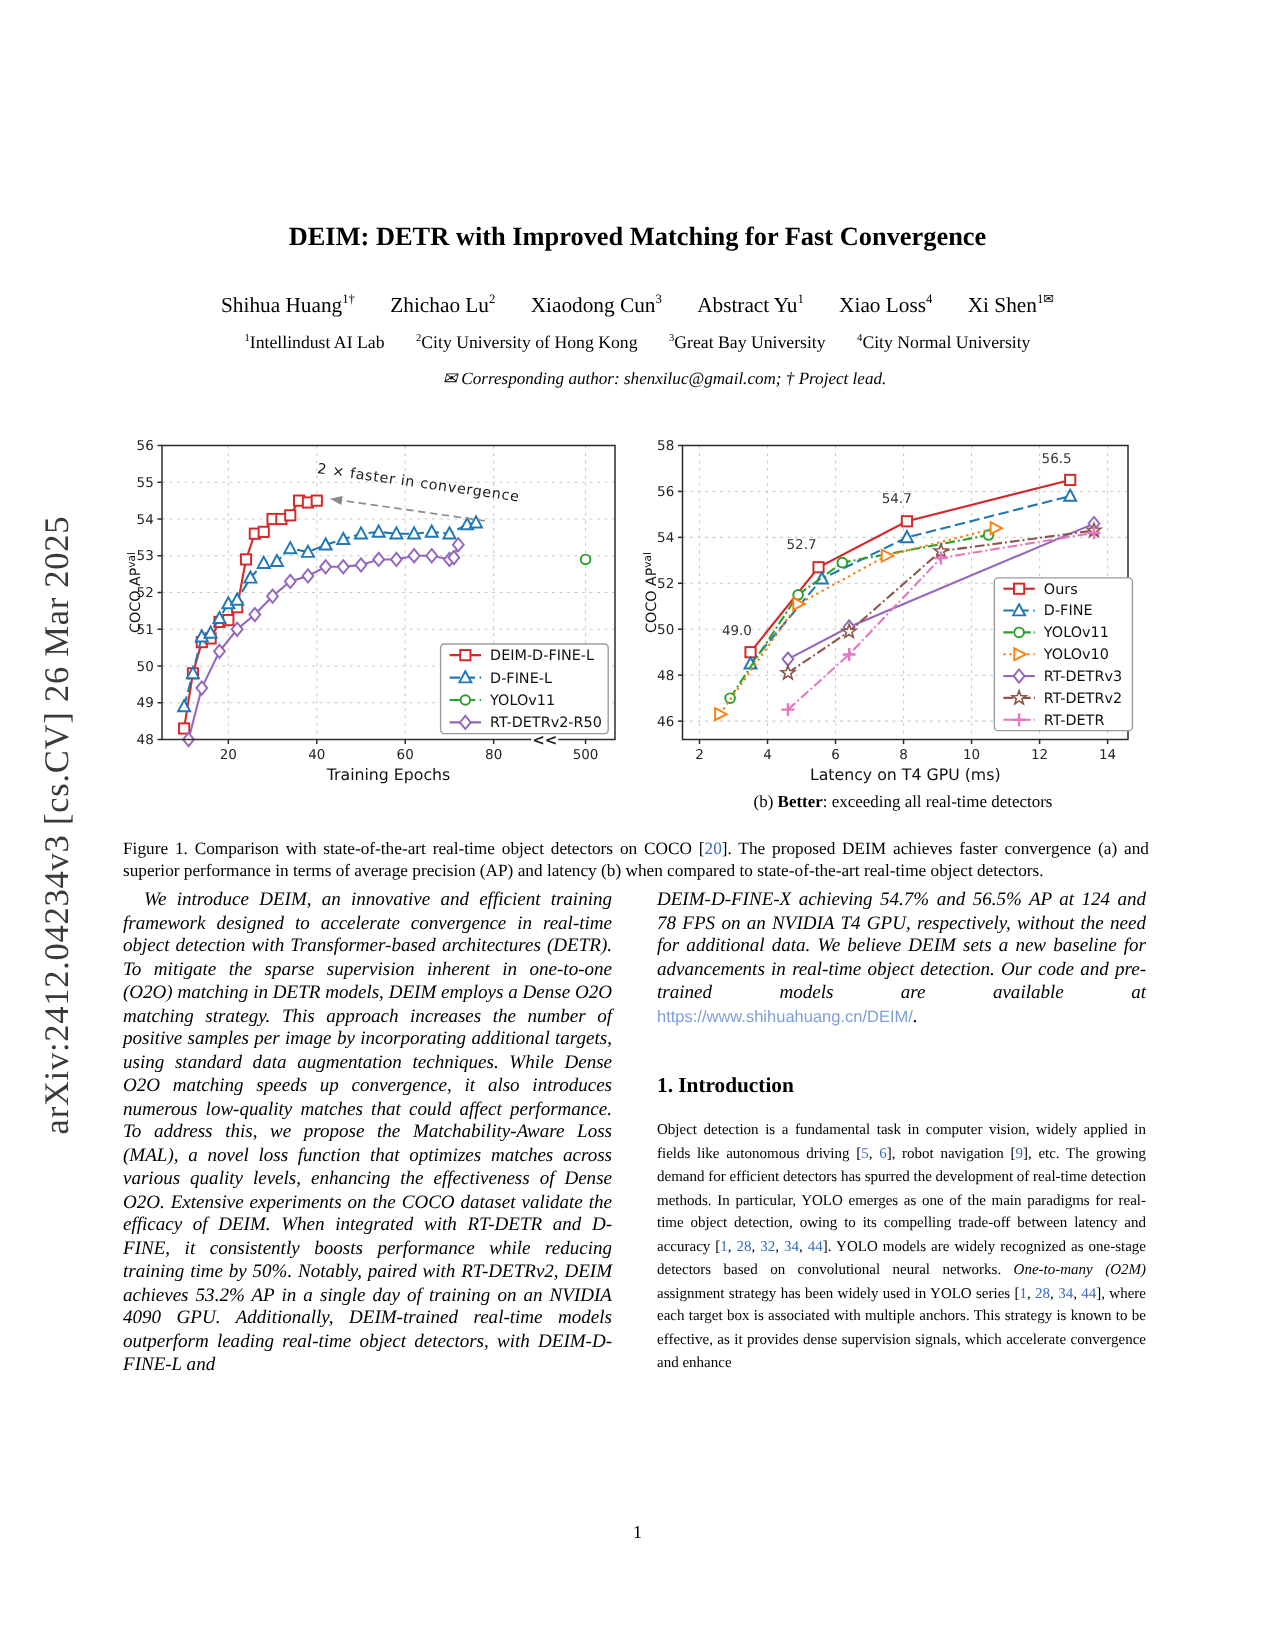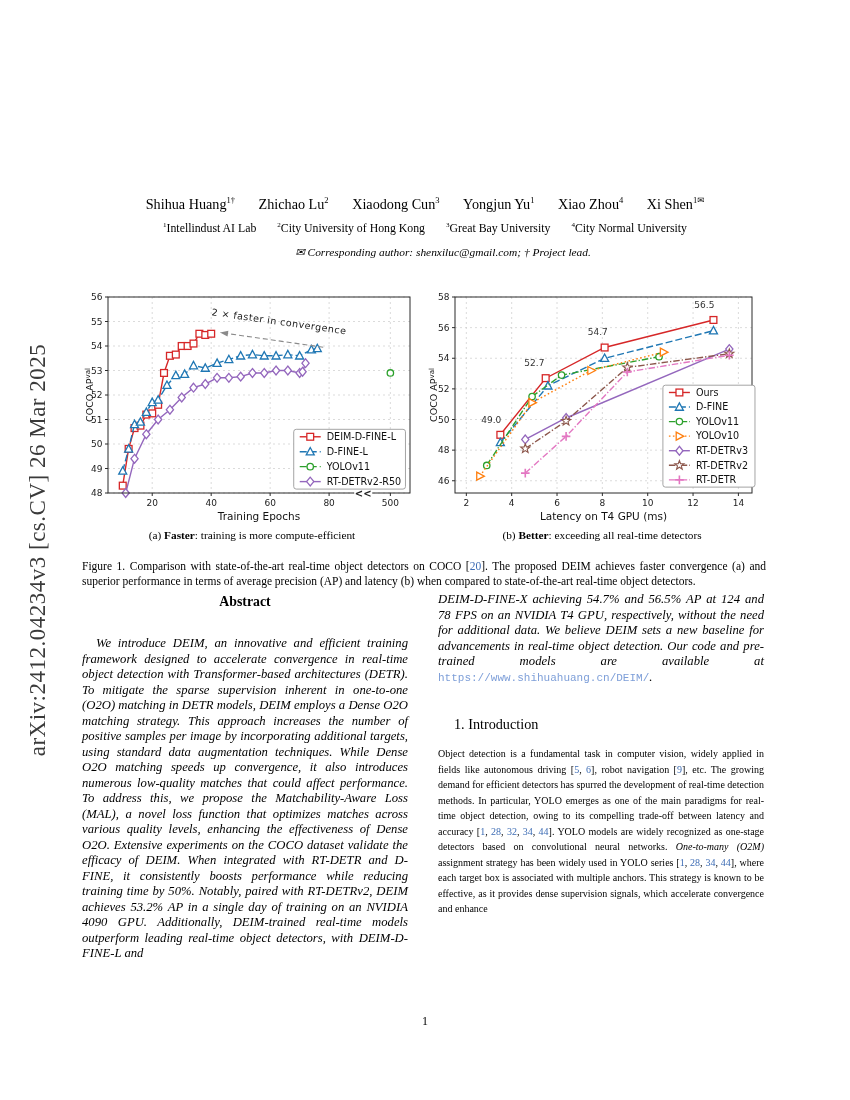--- a/index.html
+++ b/index.html
@@ -24,41 +24,42 @@
   #subcapB{left:428px;width:348px;}
   .figcap{position:absolute;left:82px;top:559px;width:684px;font-size:11.5px;
         line-height:15.2px;text-align:justify;}
   .col{position:absolute;top:592px;width:326px;}
   .col.left{left:82px;}
   .col.right{left:438px;}
   .abs-head{text-align:center;font-weight:bold;font-size:13.8px;margin:2px 0 26px 0;}
   .abs-text{font-style:italic;font-size:12.7px;line-height:15.5px;text-align:justify;
         margin:0;text-indent:14px;}
   .abs-text.cont{text-indent:0;}
-  .url{font-family:Liberation Mono, monospace;font-size:11px;color:#7d9ed8;
+  .url{font-family:Liberation Sans, sans-serif;font-size:11px;color:#7d9ed8;
         text-decoration:none;font-style:normal;cursor:pointer;}
-  .sec-head{font-weight:normal;font-size:14.2px;margin:30px 0 13px 16px;}
+  .sec-head{font-weight:bold;font-size:14.2px;margin:30px 0 13px 0;}
   .body-text{font-size:10px;line-height:15.5px;text-align:justify;margin:0;}
   .cite{color:#3d6cb4;cursor:pointer;}
   .pageno{position:absolute;top:1014px;left:0;width:850px;text-align:center;font-size:12px;}
 </style>
 </head>
 <body>
 
 <div class="page">
 
   <div class="arxiv-stamp">arXiv:2412.04234v3  [cs.CV]  26 Mar 2025</div>
 
+  <div class="title">DEIM: DETR with Improved Matching for Fast Convergence</div>
 
   <div class="authors">
     <span class="author"><span>Shihua Huang</span><sup>1†</sup></span>
     <span class="author"><span>Zhichao Lu</span><sup>2</sup></span>
     <span class="author"><span>Xiaodong Cun</span><sup>3</sup></span>
-    <span class="author"><span>Yongjun Yu</span><sup>1</sup></span>
-    <span class="author"><span>Xiao Zhou</span><sup>4</sup></span>
+    <span class="author"><span>Abstract Yu</span><sup>1</sup></span>
+    <span class="author"><span>Xiao Loss</span><sup>4</sup></span>
     <span class="author"><span>Xi Shen</span><sup>1✉</sup></span>
   </div>
 
   <div class="affils">
     <span class="affil"><sup>1</sup><span>Intellindust AI Lab</span></span>
     <span class="affil"><sup>2</sup><span>City University of Hong Kong</span></span>
     <span class="affil"><sup>3</sup><span>Great Bay University</span></span>
     <span class="affil"><sup>4</sup><span>City Normal University</span></span>
   </div>
 
@@ -488,27 +489,25 @@
         </g>
         <text x="240.89999999999998" y="171.58" font-size="9.6" fill="#111">RT-DETRv2</text>
         <line x1="213.89999999999998" x2="234.89999999999998" y1="182.84" y2="182.84" stroke="#e377c2" stroke-width="1.4" stroke-dasharray="6.5,2,1.3,2"></line>
         <g>
           <path d="M 220.09999999999997 182.84 H 228.7 M 224.39999999999998 178.54 V 187.14000000000001" stroke="#e377c2" stroke-width="1.6" fill="none"></path>
         </g>
         <text x="240.89999999999998" y="186.14000000000001" font-size="9.6" fill="#111">RT-DETR</text>
       </g>
     </svg>
 
-  <div id="subcapA" class="subcap">(a) <b>Faster</b>: training is more compute-efficient</div>
   <div id="subcapB" class="subcap">(b) <b>Better</b>: exceeding all real-time detectors</div>
 
   <div class="figcap">Figure 1. Comparison with state-of-the-art real-time object detectors on COCO [<span class="cite">20</span>]. The proposed DEIM achieves faster convergence (a) and superior performance in terms of average precision (AP) and latency (b) when compared to state-of-the-art real-time object detectors.</div>
 
   <div class="col left">
-    <div class="abs-head">Abstract</div>
     <p class="abs-text">We introduce DEIM, an innovative and efficient training framework designed to accelerate convergence in real-time object detection with Transformer-based architectures (DETR). To mitigate the sparse supervision inherent in one-to-one (O2O) matching in DETR models, DEIM employs a Dense O2O matching strategy. This approach increases the number of positive samples per image by incorporating additional targets, using standard data augmentation techniques. While Dense O2O matching speeds up convergence, it also introduces numerous low-quality matches that could affect performance. To address this, we propose the Matchability-Aware Loss (MAL), a novel loss function that optimizes matches across various quality levels, enhancing the effectiveness of Dense O2O. Extensive experiments on the COCO dataset validate the efficacy of DEIM. When integrated with RT-DETR and D-FINE, it consistently boosts performance while reducing training time by 50%. Notably, paired with RT-DETRv2, DEIM achieves 53.2% AP in a single day of training on an NVIDIA 4090 GPU. Additionally, DEIM-trained real-time models outperform leading real-time object detectors, with DEIM-D-FINE-L and</p>
   </div>
 
   <div class="col right">
     <p class="abs-text cont"><span>DEIM-D-FINE-X achieving 54.7% and 56.5% AP at 124 and 78 FPS on an NVIDIA T4 GPU, respectively, without the need for additional data. We believe DEIM sets a new baseline for advancements in real-time object detection. Our code and pre-trained models are available at </span><a class="url">https://www.shihuahuang.cn/DEIM/</a><span>.</span></p>
     <div class="sec-head">1. Introduction</div>
     <p class="body-text">Object detection is a fundamental task in computer vision, widely applied in fields like autonomous driving [<span class="cite">5</span>, <span class="cite">6</span>], robot navigation [<span class="cite">9</span>], etc. The growing demand for efficient detectors has spurred the development of real-time detection methods. In particular, YOLO emerges as one of the main paradigms for real-time object detection, owing to its compelling trade-off between latency and accuracy [<span class="cite">1</span>, <span class="cite">28</span>, <span class="cite">32</span>, <span class="cite">34</span>, <span class="cite">44</span>]. YOLO models are widely recognized as one-stage detectors based on convolutional neural networks. <i>One-to-many (O2M)</i> assignment strategy has been widely used in YOLO series [<span class="cite">1</span>, <span class="cite">28</span>, <span class="cite">34</span>, <span class="cite">44</span>], where each target box is associated with multiple anchors. This strategy is known to be effective, as it provides dense supervision signals, which accelerate convergence and enhance</p>
   </div>
 
   <div class="pageno">1</div>

